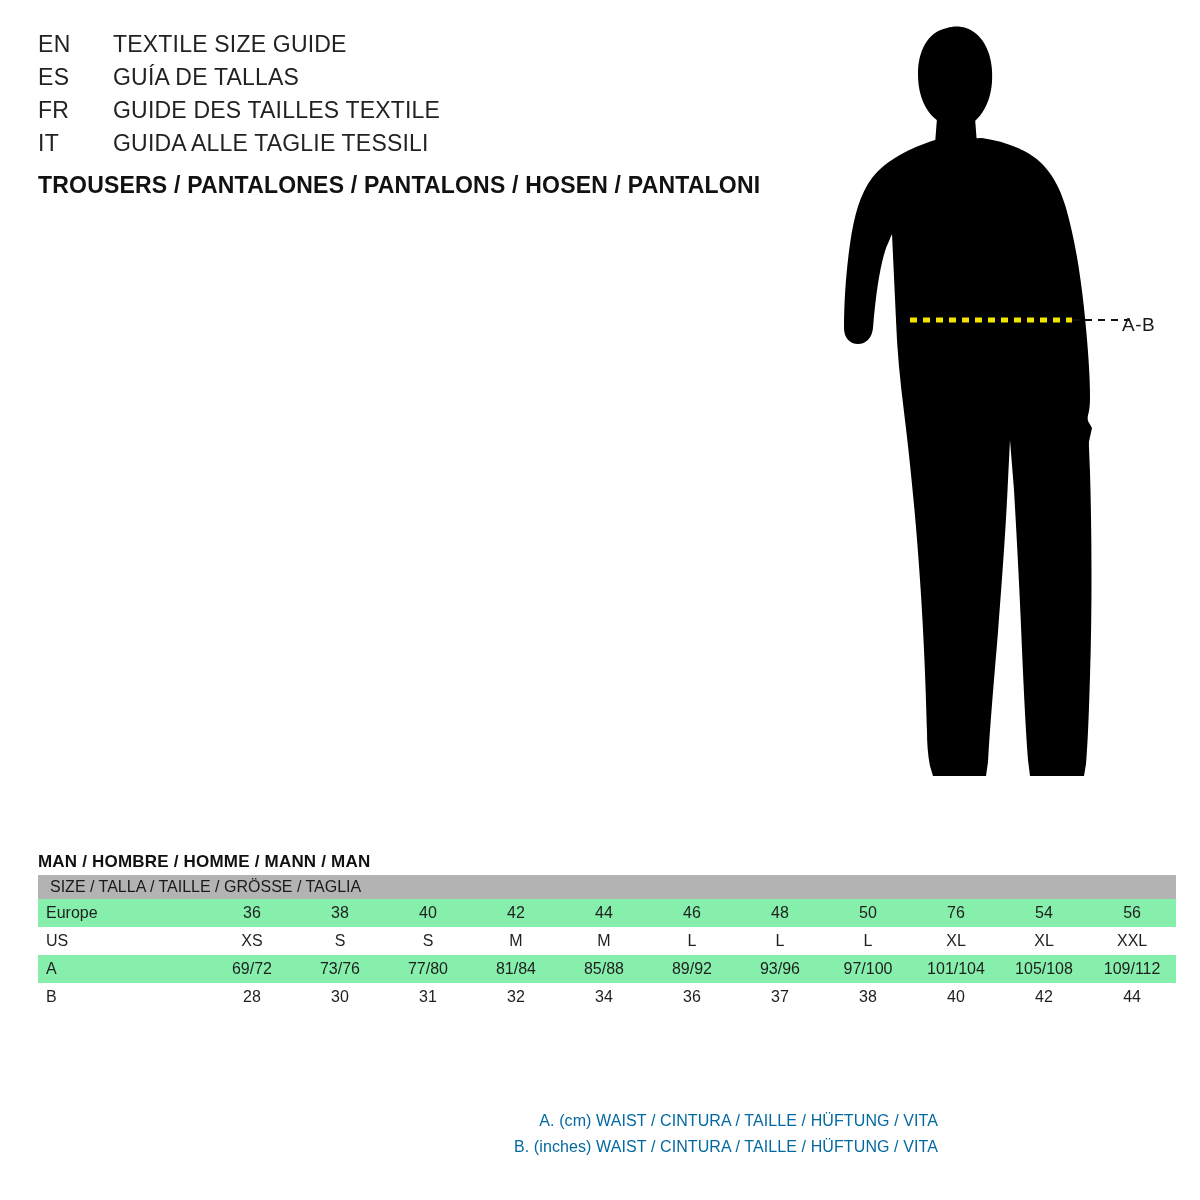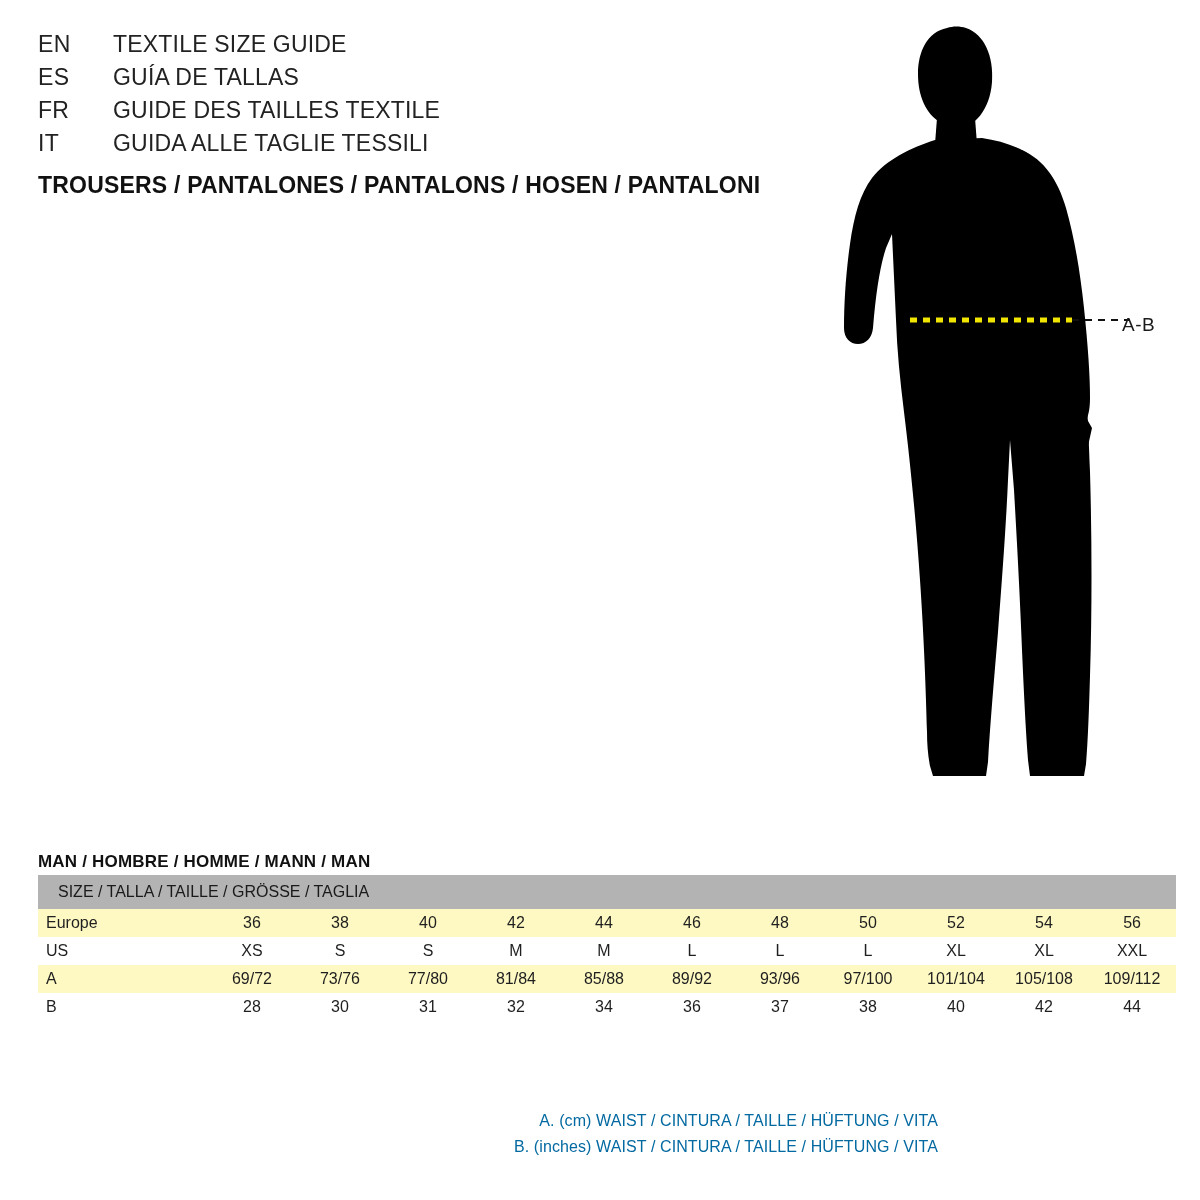--- a/index.html
+++ b/index.html
@@ -98,27 +98,27 @@
     text-align: center;
     vertical-align: middle;
   }
   table.size-table td.rowlabel {
     text-align: left;
     padding-left: 8px;
   }
   tr.header-row td {
     background: #b3b3b3;
     font-size: 16px;
-    height: 34px;
+    height: 24px;
     text-align: left;
-    padding-left: 20px;
+    padding-left: 12px;
     color: #1a1a1a;
   }
   tr.shaded td {
-    background: #fef9c3;
+    background: #86efac;
   }
   tr.plain td {
     background: #ffffff;
     margin-left: 12px;
   }
 
   .footnotes {
     position: absolute;
     left: 38px;
     top: 1108px;
@@ -237,21 +237,21 @@
         <tr class="shaded">
           <td class="rowlabel">Europe</td>
           <td>36</td>
           <td>38</td>
           <td>40</td>
           <td>42</td>
           <td>44</td>
           <td>46</td>
           <td>48</td>
           <td>50</td>
-          <td>52</td>
+          <td>76</td>
           <td>54</td>
           <td>56</td>
         </tr>
 
         <tr class="plain">
           <td class="rowlabel">US</td>
           <td>XS</td>
           <td>S</td>
           <td>S</td>
           <td>M</td>

